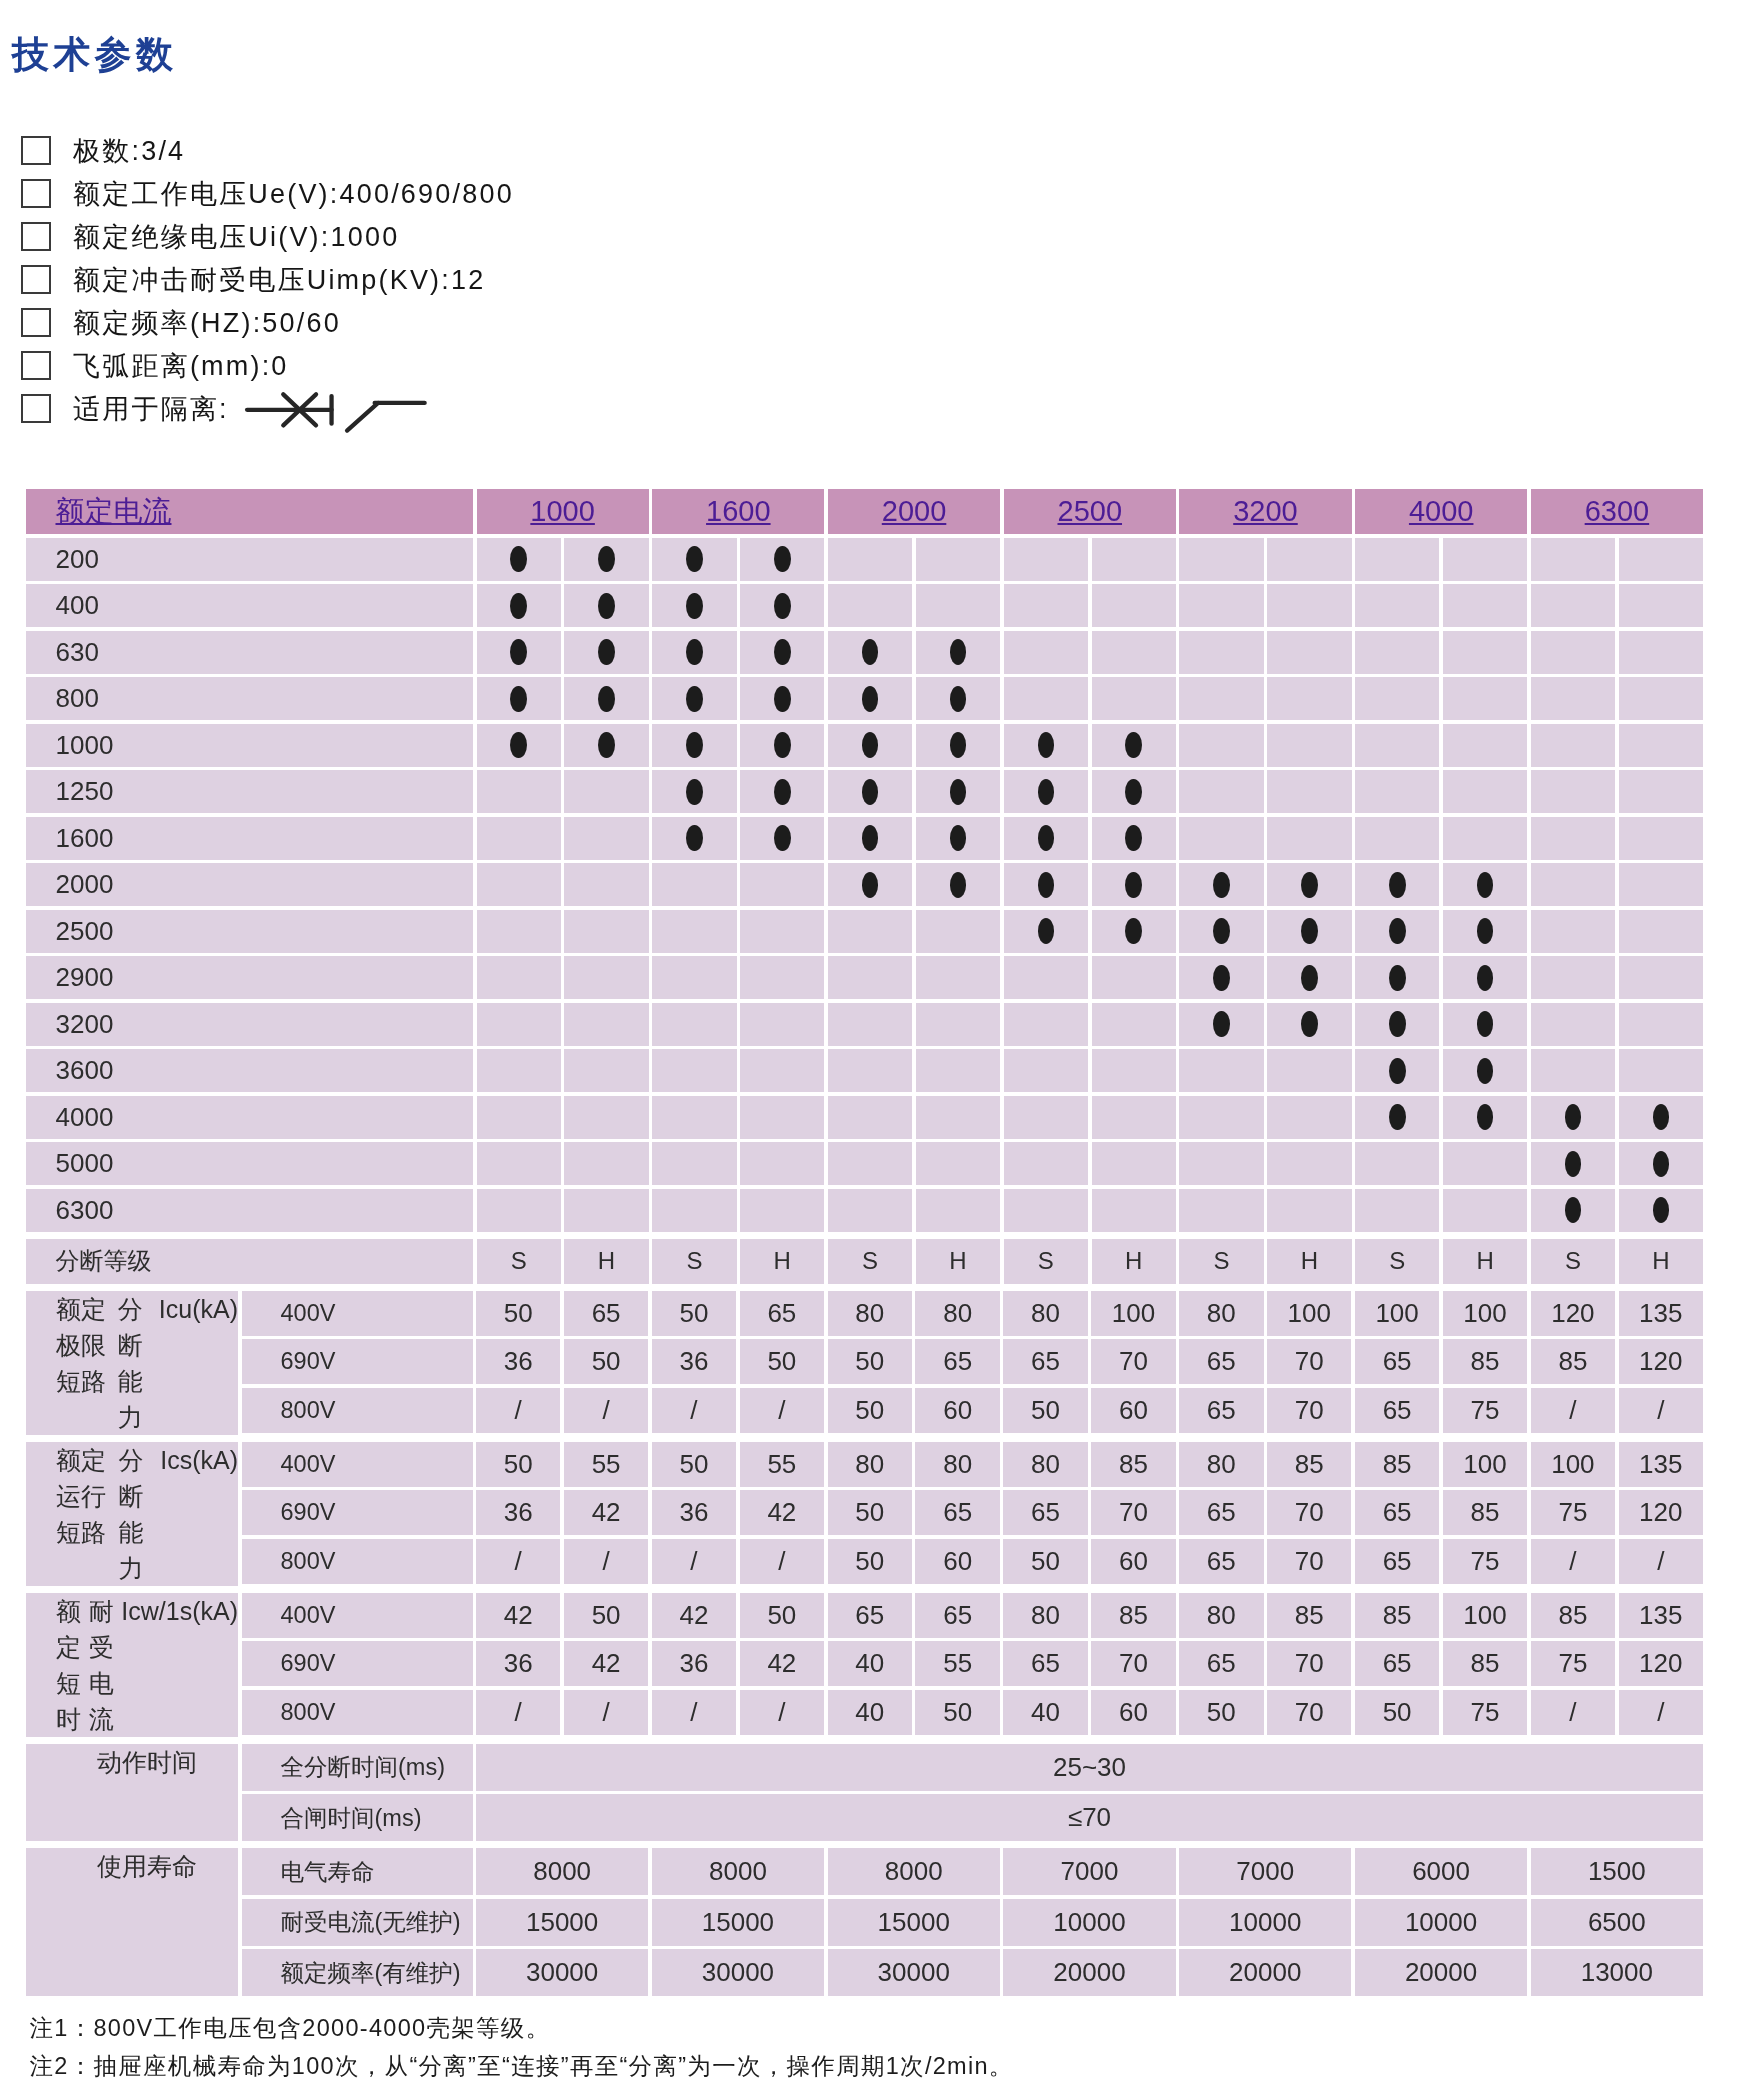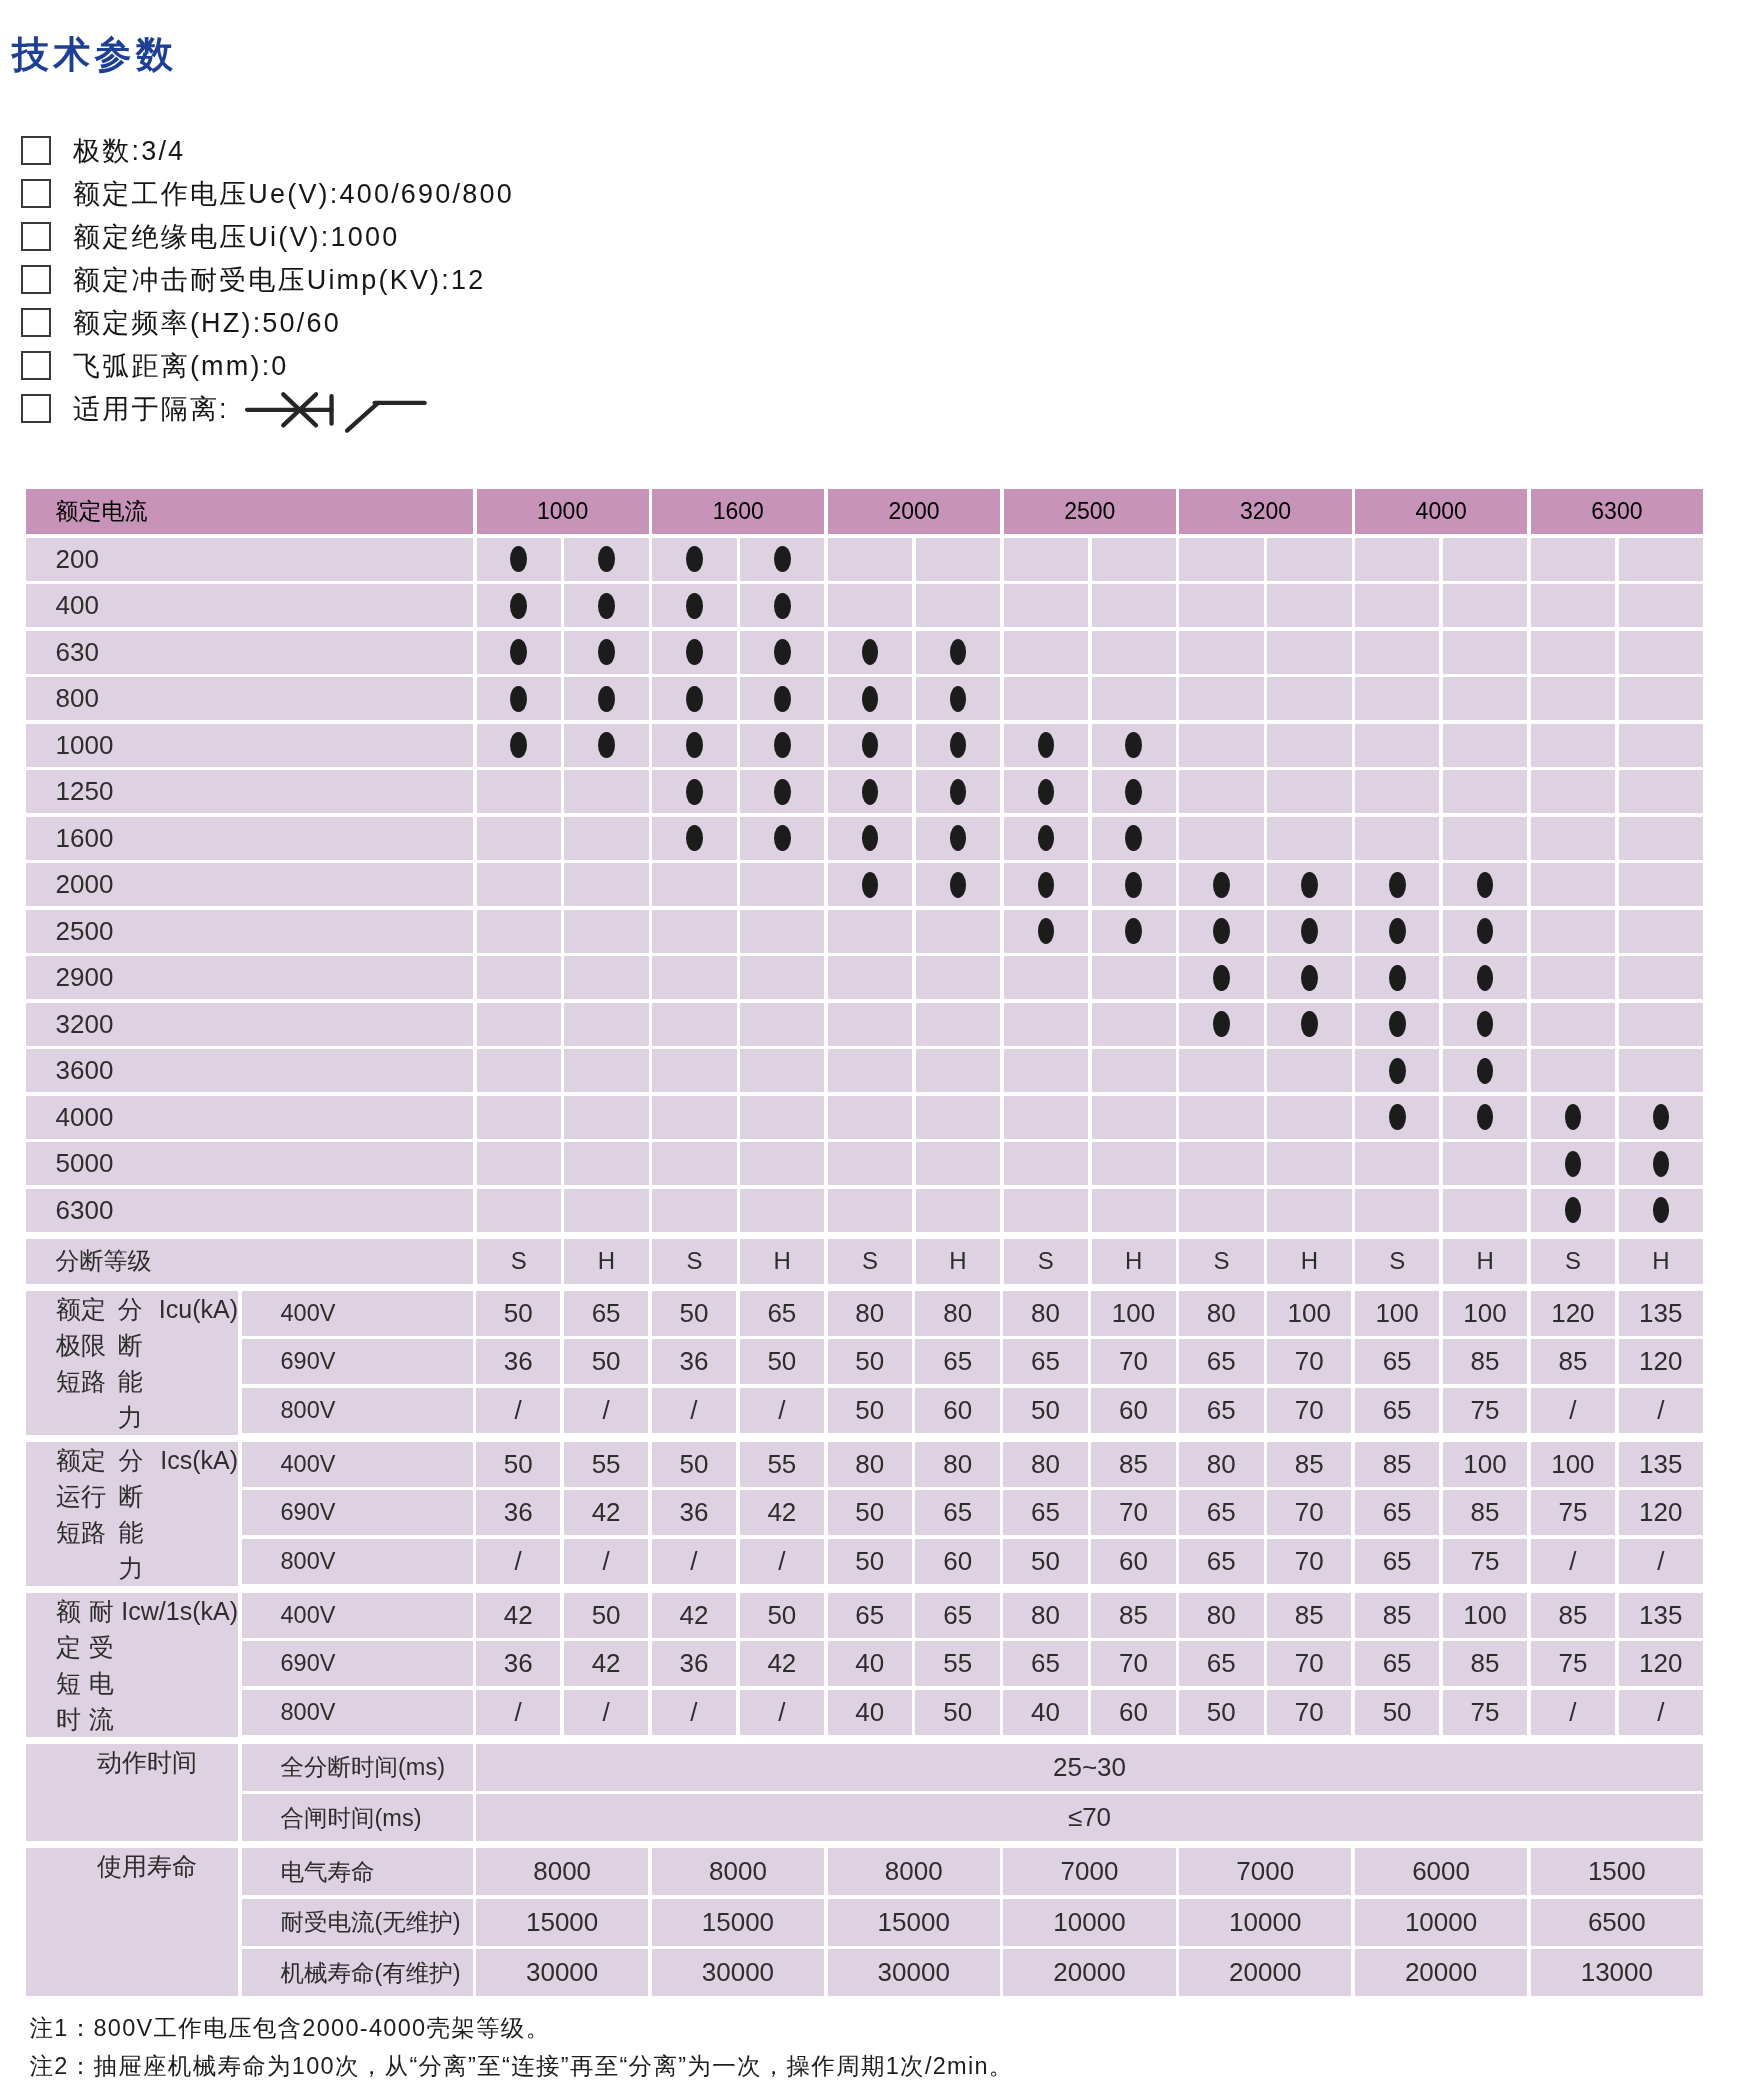--- a/index.html
+++ b/index.html
@@ -19,21 +19,21 @@
   .bullets{position:absolute;left:21px;top:129px;text-align:right;}
   .bullet{display:flex;align-items:center;height:43px;margin-bottom:0;}
   .box{flex:0 0 auto;width:29.5px;height:29.5px;border:2.6px solid #3a3a3a;background:#fff;margin-right:22.6px;}
   .bl{font-size:27px;color:#161616;letter-spacing:2.2px;white-space:nowrap;}
   .iso-wrap{margin-left:12px;display:flex;align-items:center;}
 
   .spec-table{position:absolute;left:26px;top:489px;width:1677px;}
   .trow{display:flex;gap:3.5px;margin-bottom:3.5px;}
   .cell{background:var(--cell);display:flex;align-items:center;justify-content:center;
     font-size:26px;color:var(--ink);}
-  .head{background:var(--hdr);font-size:23px;color:#000000;}
+  .head{background:var(--hdr);font-size:29px;color:#4c1d95;text-decoration:underline;}
   .c-lfull{width:447px;justify-content:flex-start;padding-left:29.5px;}
   .c-la{width:212px;align-items:flex-start;justify-content:center;
     padding-left:30px;font-size:25px;line-height:36px;}
   .c-lb{width:231px;justify-content:flex-start;padding-left:39px;font-size:23.5px;}
   .c-d{flex:1;}
   .c-g{flex:1;}
   .h-head{height:45px;}
   .h-dot{height:43px;}
   .h-grade{height:45px;font-size:24px;}
   .h-val{height:45px;}
@@ -742,21 +742,21 @@
             <div class="cell c-lb h-life">耐受电流(无维护)</div>
             <div class="cell c-g h-life">15000</div>
             <div class="cell c-g h-life">15000</div>
             <div class="cell c-g h-life">15000</div>
             <div class="cell c-g h-life">10000</div>
             <div class="cell c-g h-life">10000</div>
             <div class="cell c-g h-life">10000</div>
             <div class="cell c-g h-life">6500</div>
           </div>
           <div class="trow">
-            <div class="cell c-lb h-life">机械寿命(有维护)</div>
+            <div class="cell c-lb h-life">额定频率(有维护)</div>
             <div class="cell c-g h-life">30000</div>
             <div class="cell c-g h-life">30000</div>
             <div class="cell c-g h-life">30000</div>
             <div class="cell c-g h-life">20000</div>
             <div class="cell c-g h-life">20000</div>
             <div class="cell c-g h-life">20000</div>
             <div class="cell c-g h-life">13000</div>
           </div>
         </div>
       </div>

